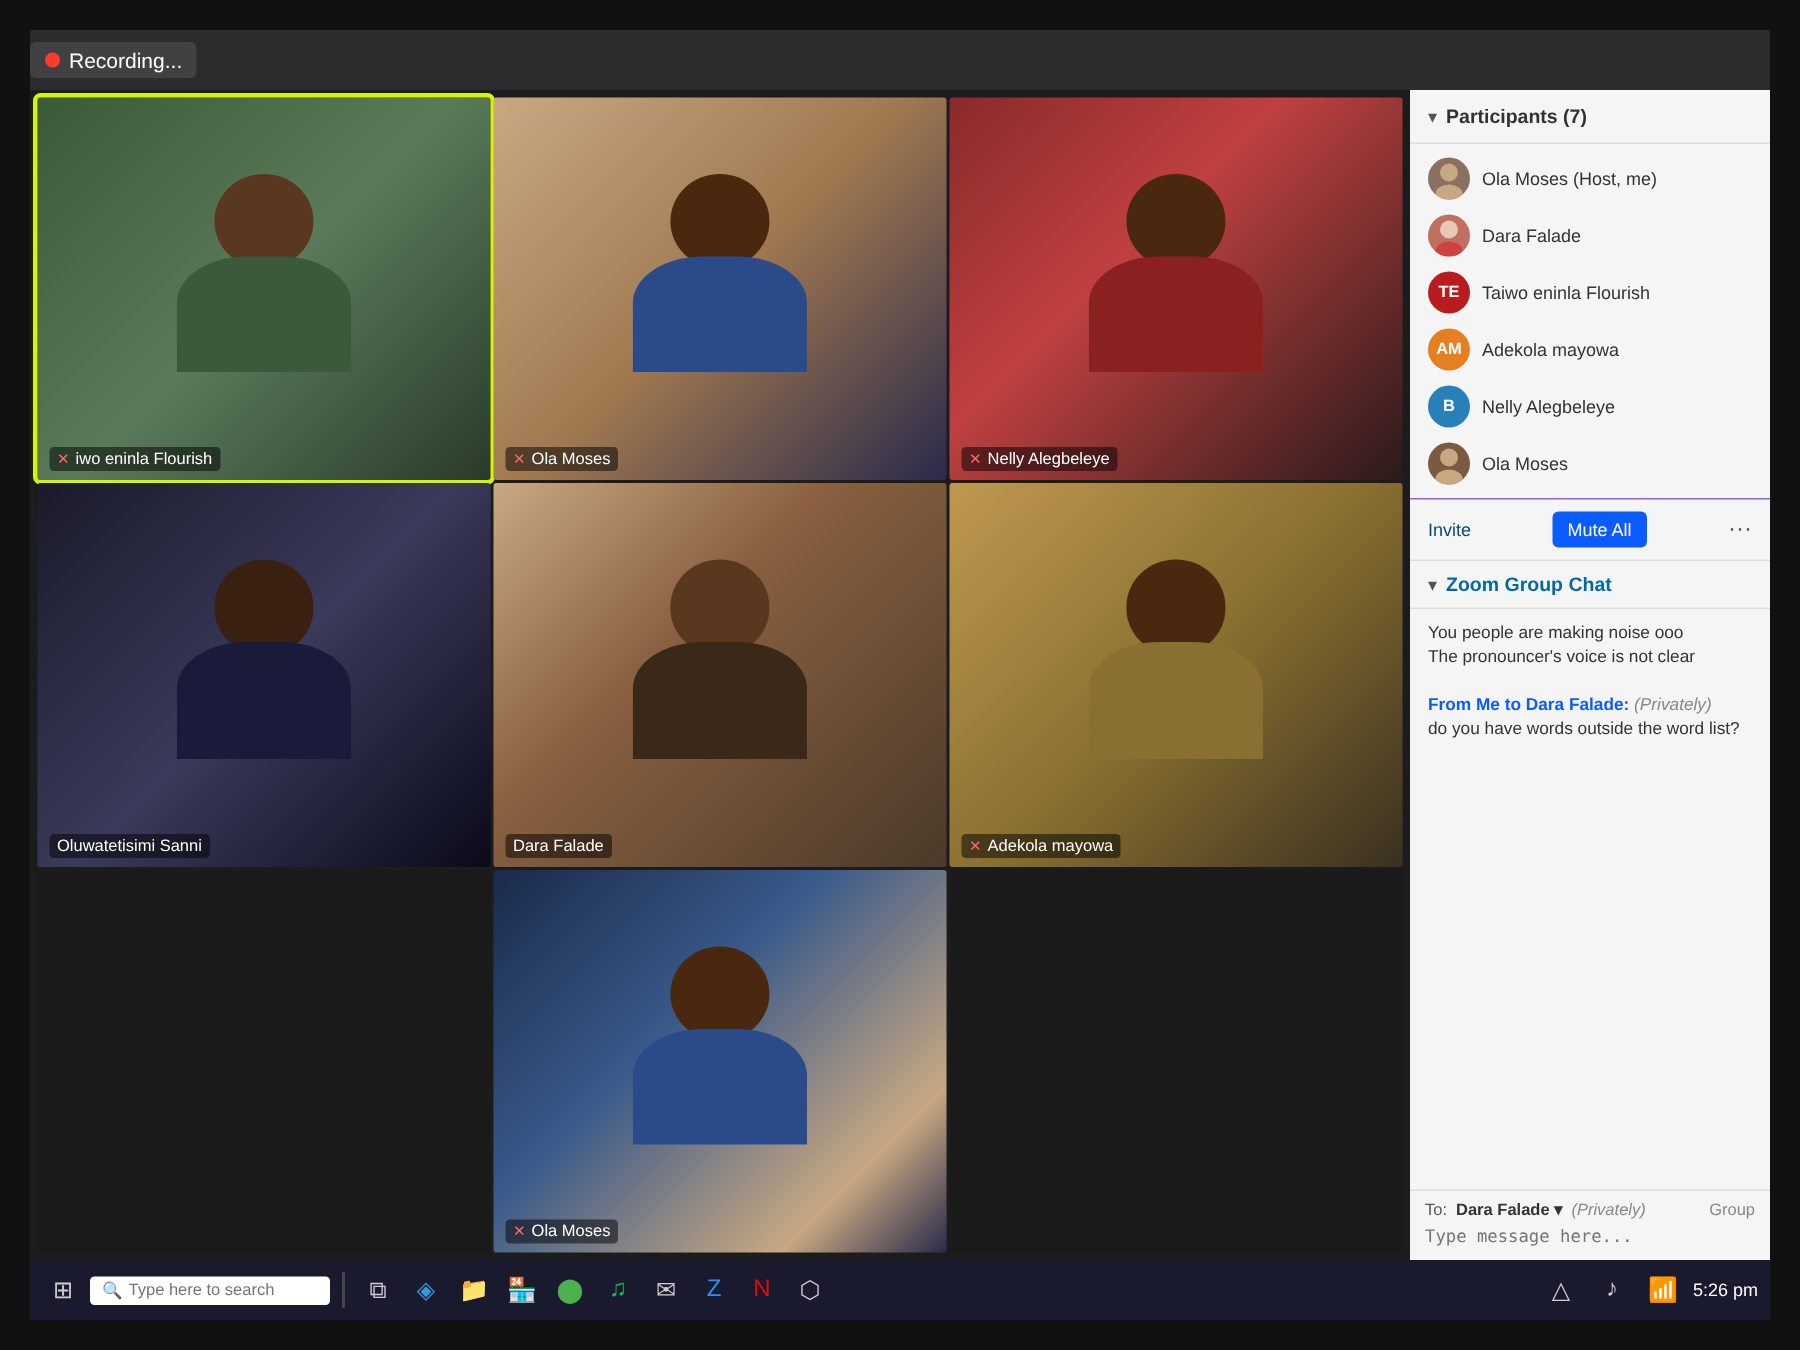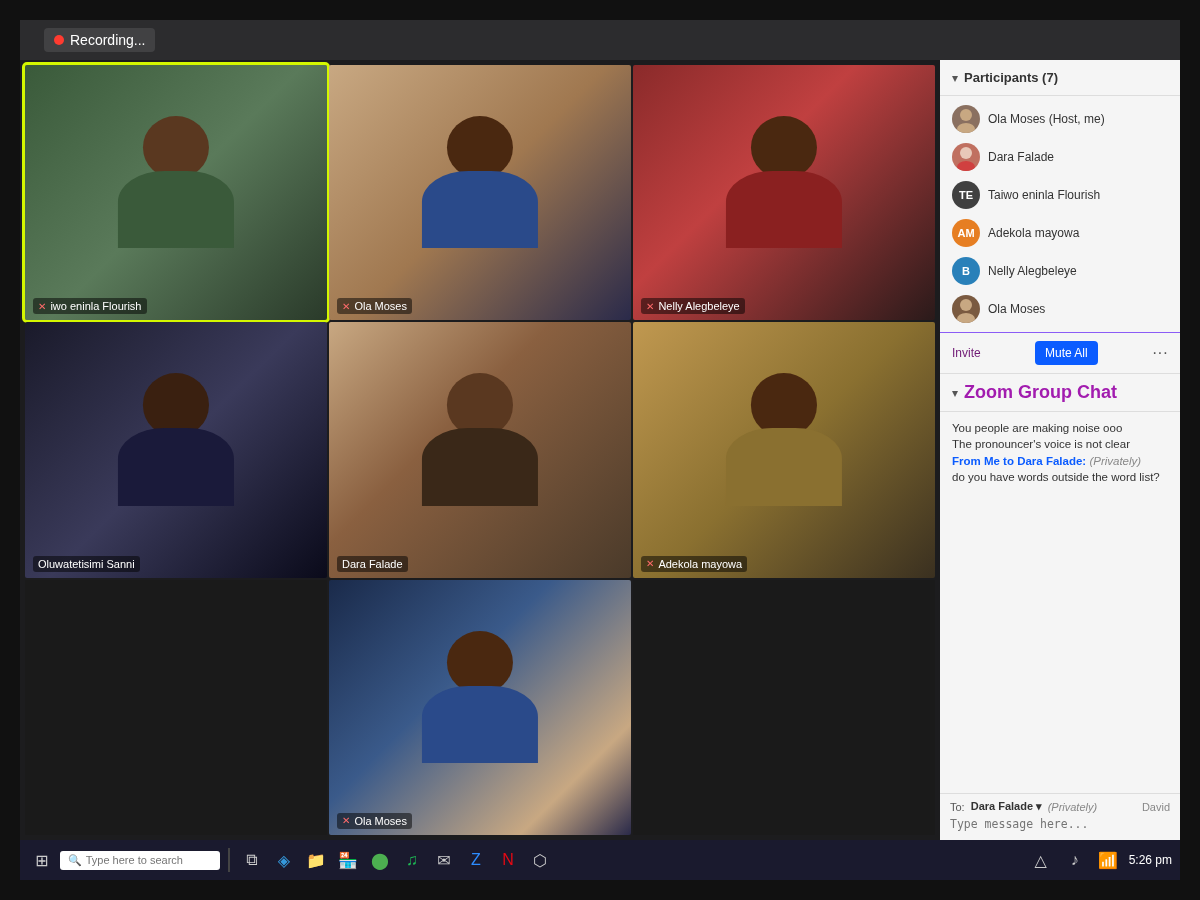--- a/index.html
+++ b/index.html
@@ -32,21 +32,21 @@
       display: flex;
       flex-direction: column;
     }
 
     
     .top-bar {
       height: 40px;
       background: #2c2c2e;
       display: flex;
       align-items: center;
-      padding: 0 24px;
+      padding: 0 0;
       flex-shrink: 0;
     }
 
     .recording-indicator {
       display: flex;
       align-items: center;
       gap: 6px;
       background: rgba(255,255,255,0.1);
       padding: 4px 10px;
       border-radius: 4px;
@@ -178,40 +178,40 @@
       display: flex;
       align-items: center;
       justify-content: center;
       font-size: 11px;
       font-weight: 700;
       color: #fff;
       flex-shrink: 0;
       overflow: hidden;
     }
 
-    .avatar-te { background: #404040; }
+    .avatar-te { background: #b91c1c; }
     .avatar-am { background: #e67e22; }
     .avatar-b  { background: #2980b9; }
 
     .participant-name-text {
       color: #333;
       font-size: 12px;
     }
 
     
     .action-row {
       display: flex;
       align-items: center;
       justify-content: space-between;
       padding: 8px 12px;
       border-bottom: 1px solid #ddd;
     }
 
     .invite-btn {
-      color: #701a75;
+      color: #0c4a6e;
       font-size: 12px;
       cursor: pointer;
       background: none;
       border: none;
     }
 
     .mute-all-btn {
       background: #0b5cff;
       color: #fff;
       border: none;
@@ -233,31 +233,31 @@
     .chat-header {
       display: flex;
       align-items: center;
       gap: 6px;
       padding: 8px 12px;
       border-bottom: 1px solid #ddd;
     }
 
     .chat-title {
       font-weight: 600;
-      color: #a21caf;
-      font-size: 18px;
+      color: #0369a1;
+      font-size: 13px;
     }
 
     .chat-messages {
       flex: 1;
       overflow-y: auto;
       padding: 8px 12px;
       display: flex;
       flex-direction: column;
-      gap: 1px;
+      gap: 16px;
     }
 
     .chat-message {
       font-size: 11.5px;
       color: #333;
       line-height: 1.4;
     }
 
     .chat-message .sender {
       font-weight: 600;
@@ -603,21 +603,21 @@
 
         </div>
 
         <div class="chat-input-area">
           <div class="chat-to-row">
             <span>To:</span>
             <button class="chat-to-select">
               <span>Dara Falade</span> ▾
             </button>
             <span style="color:#888;font-style:italic;font-size:11px;">(Privately)</span>
-            <button class="file-btn">David</button>
+            <button class="file-btn">Group</button>
           </div>
           <textarea class="chat-input" rows="1" placeholder="Type message here..." style=""></textarea>
         </div>
 
       </div>
     </div>
 
     <div class="taskbar">
       <div class="taskbar-icon">⊞</div>
 

